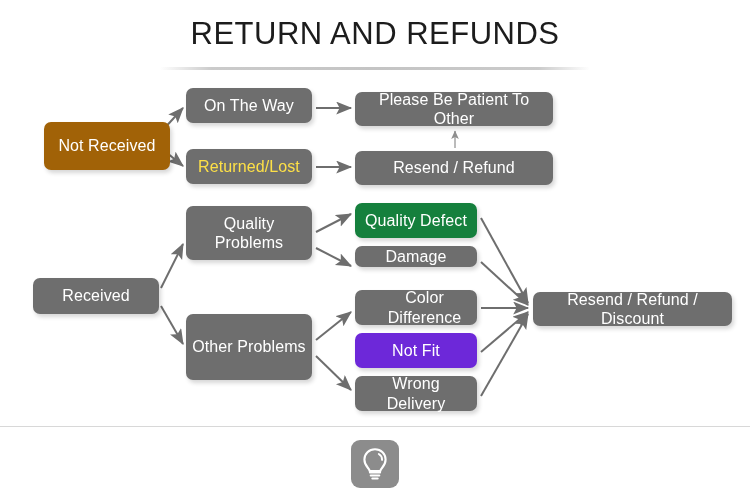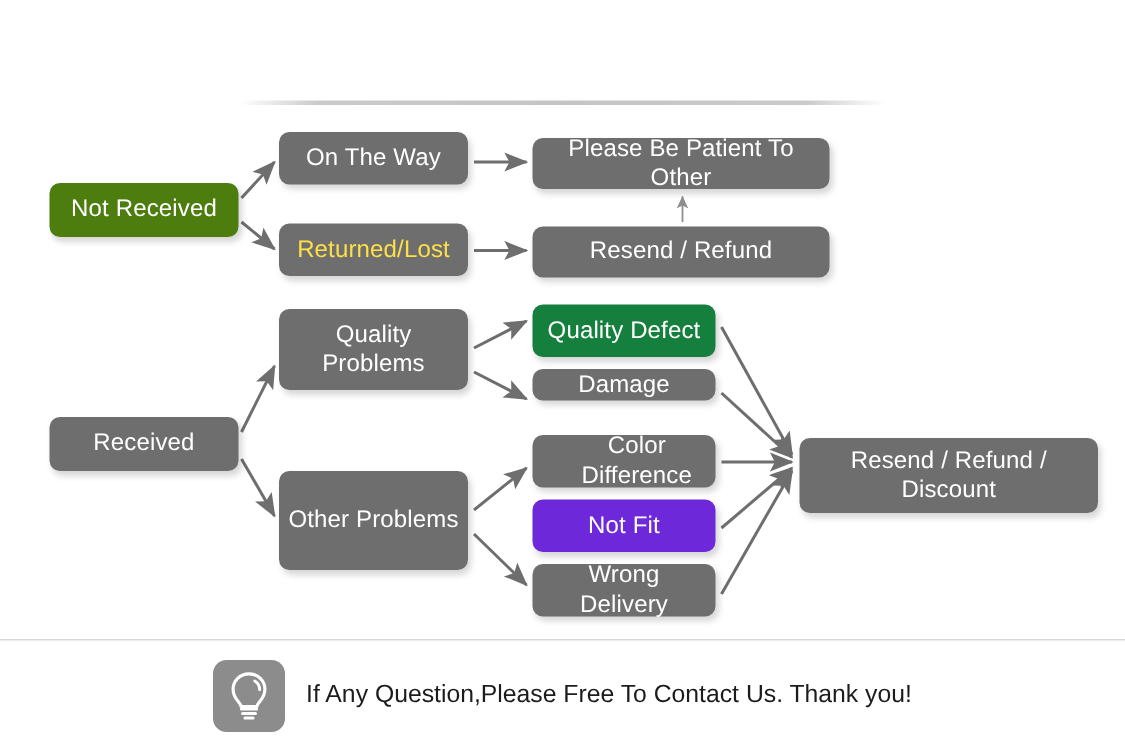--- a/index.html
+++ b/index.html
@@ -131,20 +131,23 @@
     color: #1c1c1c;
     white-space: nowrap;
     font-family: "Liberation Sans", sans-serif;
   }
 </style>
 </head>
 <body>
 
 <div id="page">
 
+  <div class="title-area">
+    <h1 class="page-title">RETURN AND REFUNDS</h1>
+  </div>
   <div class="title-rule"></div>
 
   <div class="flow">
     <svg viewBox="0 0 750 425">
       <defs>
         <marker id="arrowhead" markerWidth="9" markerHeight="9" refX="7.4" refY="3.2" orient="auto" markerUnits="strokeWidth">
           <path d="M0,0 L8,3.2 L0,6.4 L1.7,3.2 z" fill="#6e6e6e"></path>
         </marker>
         <marker id="arrowhead-thin" markerWidth="9" markerHeight="9" refX="6.6" refY="3.2" orient="auto" markerUnits="strokeWidth">
           <path d="M0,0 L7,3.2 L0,6.4 L1.6,3.2 z" fill="#8e8e8e"></path>
@@ -163,46 +166,45 @@
           <path d="M 316,340 L 351,312" fill="none" stroke="#6e6e6e" stroke-width="2" marker-end="url(#arrowhead)"></path>
           <path d="M 316,356 L 351,390" fill="none" stroke="#6e6e6e" stroke-width="2" marker-end="url(#arrowhead)"></path>
           <path d="M 481,218 L 528,303" fill="none" stroke="#6e6e6e" stroke-width="2" marker-end="url(#arrowhead)"></path>
           <path d="M 481,262 L 528,305" fill="none" stroke="#6e6e6e" stroke-width="2" marker-end="url(#arrowhead)"></path>
           <path d="M 481,308 L 528,308" fill="none" stroke="#6e6e6e" stroke-width="2" marker-end="url(#arrowhead)"></path>
           <path d="M 481,352 L 528,312" fill="none" stroke="#6e6e6e" stroke-width="2" marker-end="url(#arrowhead)"></path>
           <path d="M 481,396 L 528,314" fill="none" stroke="#6e6e6e" stroke-width="2" marker-end="url(#arrowhead)"></path>
         </g>
     </svg>
     <div id="node-layer">
-        <div class="node" style="left: 33px; top: 122px; width: 126px; height: 36px; background: #4d7c0f; color: rgb(255, 255, 255);">Not Received</div>
+        <div class="node" style="left: 44px; top: 122px; width: 126px; height: 48px; background: #a16207; color: rgb(255, 255, 255);">Not Received</div>
         <div class="node" style="left: 186px; top: 88px; width: 126px; height: 35px; background: rgb(110, 110, 110); color: rgb(255, 255, 255);">On The Way</div>
         <div class="node" style="left: 186px; top: 149px; width: 126px; height: 35px; background: rgb(110, 110, 110); color: #fde047;">Returned/Lost</div>
         <div class="node" style="left: 355px; top: 92px; width: 198px; height: 34px; background: rgb(110, 110, 110); color: rgb(255, 255, 255);">Please Be Patient To Other</div>
         <div class="node" style="left: 355px; top: 151px; width: 198px; height: 34px; background: rgb(110, 110, 110); color: rgb(255, 255, 255);">Resend / Refund</div>
         <div class="node" style="left: 33px; top: 278px; width: 126px; height: 36px; background: rgb(110, 110, 110); color: rgb(255, 255, 255);">Received</div>
         <div class="node" style="left: 186px; top: 206px; width: 126px; height: 54px; background: rgb(110, 110, 110); color: rgb(255, 255, 255);">Quality Problems</div>
         <div class="node" style="left: 186px; top: 314px; width: 126px; height: 66px; background: rgb(110, 110, 110); color: rgb(255, 255, 255);">Other Problems</div>
         <div class="node" style="left: 355px; top: 203px; width: 122px; height: 35px; background: #15803d; color: rgb(255, 255, 255);">Quality Defect</div>
         <div class="node" style="left: 355px; top: 246px; width: 122px; height: 21px; background: rgb(110, 110, 110); color: rgb(255, 255, 255);">Damage</div>
         <div class="node" style="left: 355px; top: 290px; width: 122px; height: 35px; background: rgb(110, 110, 110); color: rgb(255, 255, 255); padding-left: 23px;">Color Difference</div>
         <div class="node" style="left: 355px; top: 333px; width: 122px; height: 35px; background: #6d28d9; color: rgb(255, 255, 255);">Not Fit</div>
         <div class="node" style="left: 355px; top: 376px; width: 122px; height: 35px; background: rgb(110, 110, 110); color: rgb(255, 255, 255);">Wrong Delivery</div>
-        <div class="node" style="left: 533px; top: 292px; width: 199px; height: 50px; background: rgb(110, 110, 110); color: rgb(255, 255, 255);">Resend / Refund / Discount</div>
+        <div class="node" style="left: 533px; top: 292px; width: 199px; height: 34px; background: rgb(110, 110, 110); color: rgb(255, 255, 255);">Resend / Refund / Discount</div>
       </div>
   </div>
 
   <div class="footer-rule"></div>
   <div class="footer">
     <div class="footer-inner">
       <div class="bulb-icon">
         <svg width="34" height="36" viewBox="0 0 34 36">
           <path d="M17 3.2c-6.0 0-10.6 4.6-10.6 10.3 0 3.5 1.7 6.2 3.4 8.2 1.1 1.3 1.7 2.2 1.9 3.3h10.6c0.2-1.1 0.8-2.0 1.9-3.3 1.7-2.0 3.4-4.7 3.4-8.2 0-5.7-4.6-10.3-10.6-10.3z" fill="none" stroke="#ffffff" stroke-width="2.1" stroke-linejoin="round"></path>
           <path d="M11.9 26.6 h10.2" fill="none" stroke="#ffffff" stroke-width="2" stroke-linecap="round"></path>
           <path d="M12.7 29.6 h8.6" fill="none" stroke="#ffffff" stroke-width="2" stroke-linecap="round"></path>
           <path d="M14.3 32.6 h5.4" fill="none" stroke="#ffffff" stroke-width="2" stroke-linecap="round"></path>
           <path d="M20.8 8.0 c2.1 1.2 3.3 3.4 3.3 5.9" fill="none" stroke="#ffffff" stroke-width="1.9" stroke-linecap="round"></path>
         </svg>
       </div>
-      <div class="footer-text">If Any Question,Please Free To Contact Us. Thank you!</div>
     </div>
   </div>
 
 </div>
 
 </body></html>

